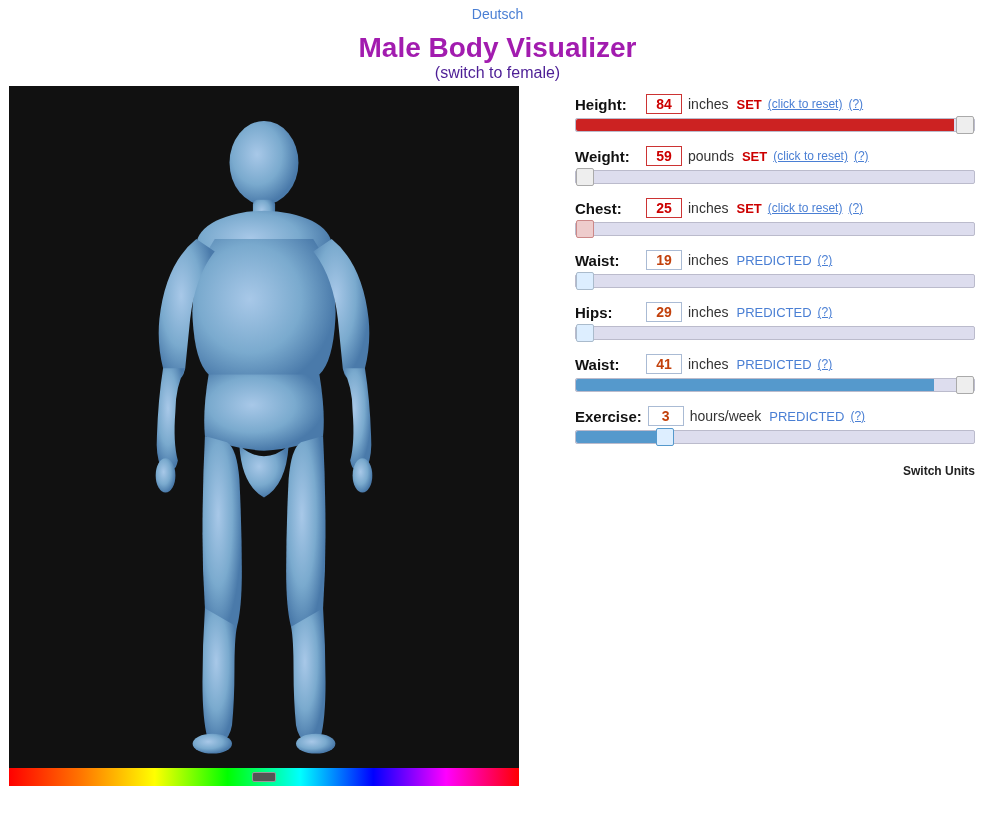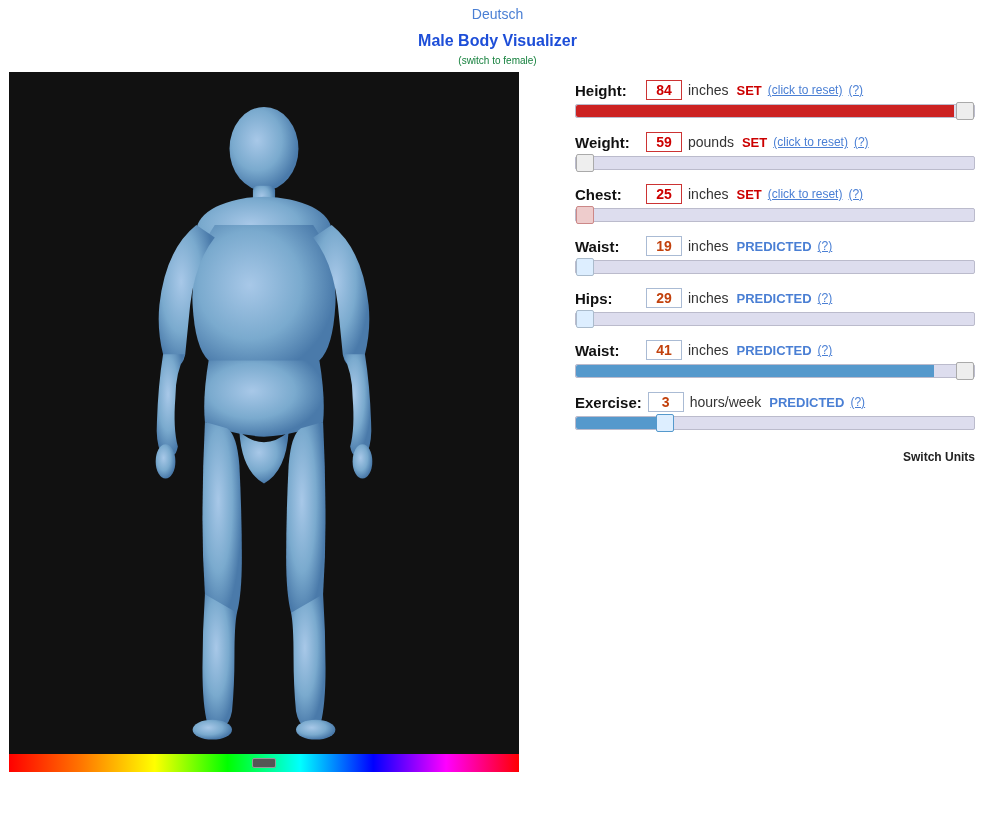--- a/index.html
+++ b/index.html
@@ -22,28 +22,28 @@
       text-decoration: none;
       font-size: 14px;
     }
 
     .header {
       text-align: center;
       padding: 10px 0 4px;
     }
 
     .header h1 {
+      font-size: 28px;
+      font-weight: bold;
+      color: #a21caf;
+    }
+
+    .switch-gender {
+      color: #4c1d95;
       font-size: 16px;
-      font-weight: bold;
-      color: #1d4ed8;
-    }
-
-    .switch-gender {
-      color: #15803d;
-      font-size: 10px;
       cursor: pointer;
       text-decoration: none;
     }
 
     .main-content {
       display: flex;
       flex-direction: row;
       padding: 0 0 10px 9px;
       gap: 36px;
     }
@@ -151,21 +151,21 @@
 
     .ctrl-help {
       font-size: 12px;
       color: #4a7fd4;
       cursor: pointer;
       text-decoration: underline;
     }
 
     .ctrl-predicted {
       font-size: 13px;
-      font-weight: bold;
+      font-weight: normal;
       color: #4a7fd4;
       margin-left: 2px;
       text-align: center;
     }
 
     
     .slider-container {
       display: flex;
       align-items: center;
       width: 100%;

